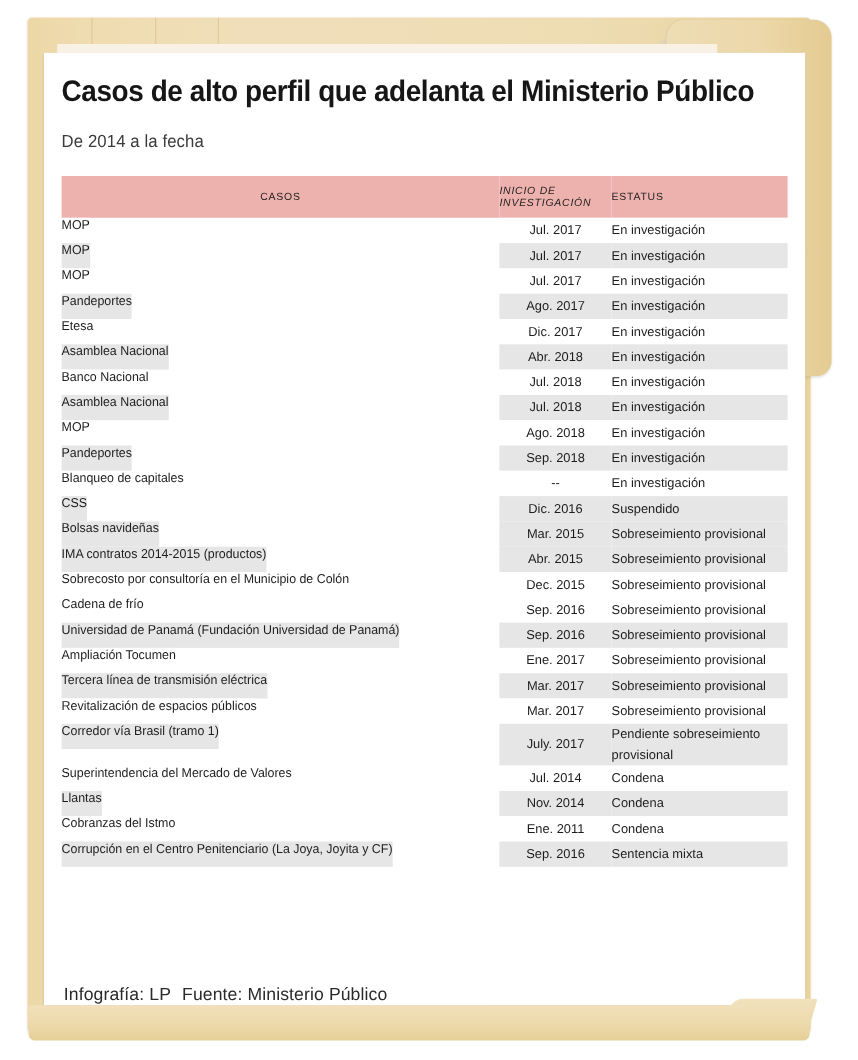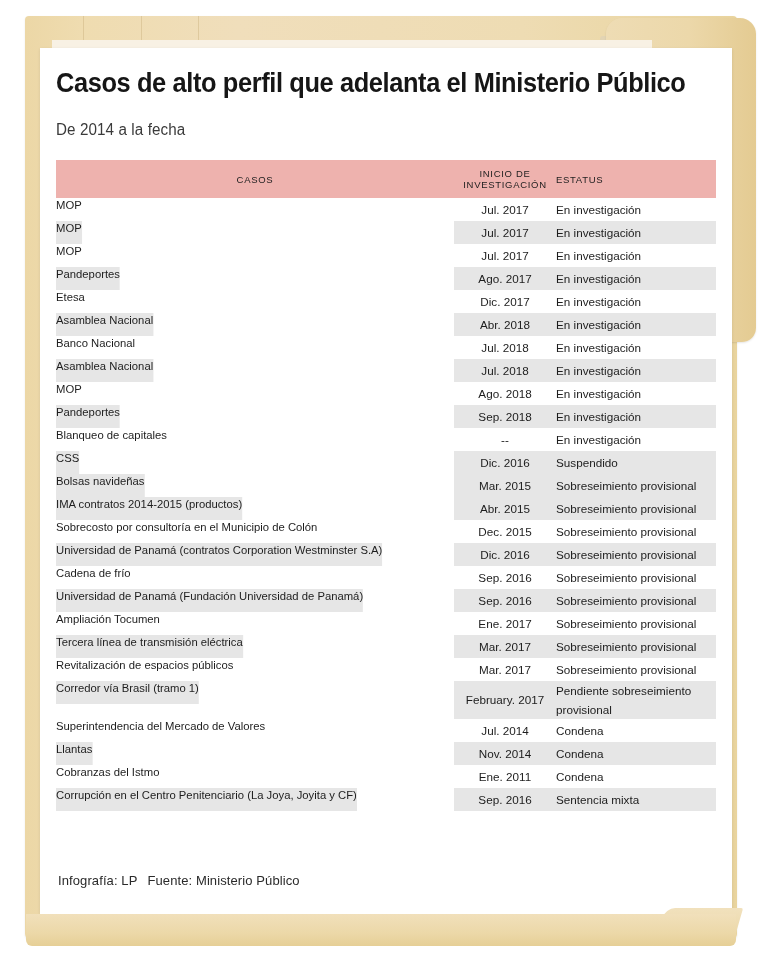--- a/index.html
+++ b/index.html
@@ -167,21 +167,21 @@
     color: #1e1e1e;
     font-size: 9.5px;
     font-weight: normal;
     letter-spacing: 0.7px;
     padding: 0;
     height: 38px;
     vertical-align: middle;
     line-height: 11px;
   }
   th.col-caso   { width: 398px; text-align: center; }
-  th.col-fecha  { width: 102px; text-align: center; }
+  th.col-fecha  { width: 102px; text-align: left; font-style: italic; }
   th.col-estado { width: 160px; text-align: left; padding-right: 18px; }
 
   table.data tbody td {
     font-size: 11.7px;
     color: #1d1d1d;
     height: 23px;
     padding: 0;
     vertical-align: middle;
     line-height: 14px;
     transform-origin: left center;
@@ -201,23 +201,23 @@
     padding-left: 12px;
   }
   tr.zebra td { background: #e6e6e6; }
   tr.plain td { background: #ffffff; }
   tr.tall td { height: 46px; vertical-align: top; padding-top: 5px; }
   tr.tall td.estado { white-space: normal; line-height: 19px; }
 
   .footer {
     position: absolute;
     left: 18px;
-    bottom: 26px;
+    bottom: 0;
     font-family: "Liberation Sans", sans-serif;
-    font-size: 13px;
+    font-size: 16px;
     color: #2a2a2a;
     letter-spacing: 0.1px;
   }
   .footer .sep { display: inline-block; width: 10px; }
 </style>
 </head>
 <body>
 
 <div id="infographic">
 
@@ -318,25 +318,20 @@
           <tr class="zebra">
             <td class="caso" style="display: inline-block; transform: scaleX(0.964824);">IMA contratos 2014-2015 (productos)</td>
             <td class="fecha">Abr. 2015</td>
             <td class="estado">Sobreseimiento provisional</td>
           </tr>
           <tr class="plain">
             <td class="caso" style="display: inline-block; transform: scaleX(0.964824);">Sobrecosto por consultoría en el Municipio de Colón</td>
             <td class="fecha">Dec. 2015</td>
             <td class="estado">Sobreseimiento provisional</td>
           </tr>
-          <tr class="zebra">
-            <td class="caso" style="display: inline-block; transform: scaleX(0.964824);">Universidad de Panamá (contratos Corporation Westminster S.A)</td>
-            <td class="fecha">Dic. 2016</td>
-            <td class="estado">Sobreseimiento provisional</td>
-          </tr>
           <tr class="plain">
             <td class="caso" style="display: inline-block; transform: scaleX(0.964824);">Cadena de frío</td>
             <td class="fecha">Sep. 2016</td>
             <td class="estado">Sobreseimiento provisional</td>
           </tr>
           <tr class="zebra">
             <td class="caso" style="display: inline-block; transform: scaleX(0.964824);">Universidad de Panamá (Fundación Universidad de Panamá)</td>
             <td class="fecha">Sep. 2016</td>
             <td class="estado">Sobreseimiento provisional</td>
           </tr>
@@ -350,21 +345,21 @@
             <td class="fecha">Mar. 2017</td>
             <td class="estado">Sobreseimiento provisional</td>
           </tr>
           <tr class="plain">
             <td class="caso" style="display: inline-block; transform: scaleX(0.964824);">Revitalización de espacios públicos</td>
             <td class="fecha">Mar. 2017</td>
             <td class="estado">Sobreseimiento provisional</td>
           </tr>
           <tr class="zebra tall">
             <td class="caso" style="display: inline-block; transform: scaleX(0.964824);">Corredor vía Brasil (tramo 1)</td>
-            <td class="fecha">February. 2017</td>
+            <td class="fecha">July. 2017</td>
             <td class="estado">Pendiente sobreseimiento provisional</td>
           </tr>
           <tr class="plain">
             <td class="caso" style="display: inline-block; transform: scaleX(0.964824);">Superintendencia del Mercado de Valores</td>
             <td class="fecha">Jul. 2014</td>
             <td class="estado">Condena</td>
           </tr>
           <tr class="zebra">
             <td class="caso" style="display: inline-block; transform: scaleX(0.964824);">Llantas</td>
             <td class="fecha">Nov. 2014</td>

